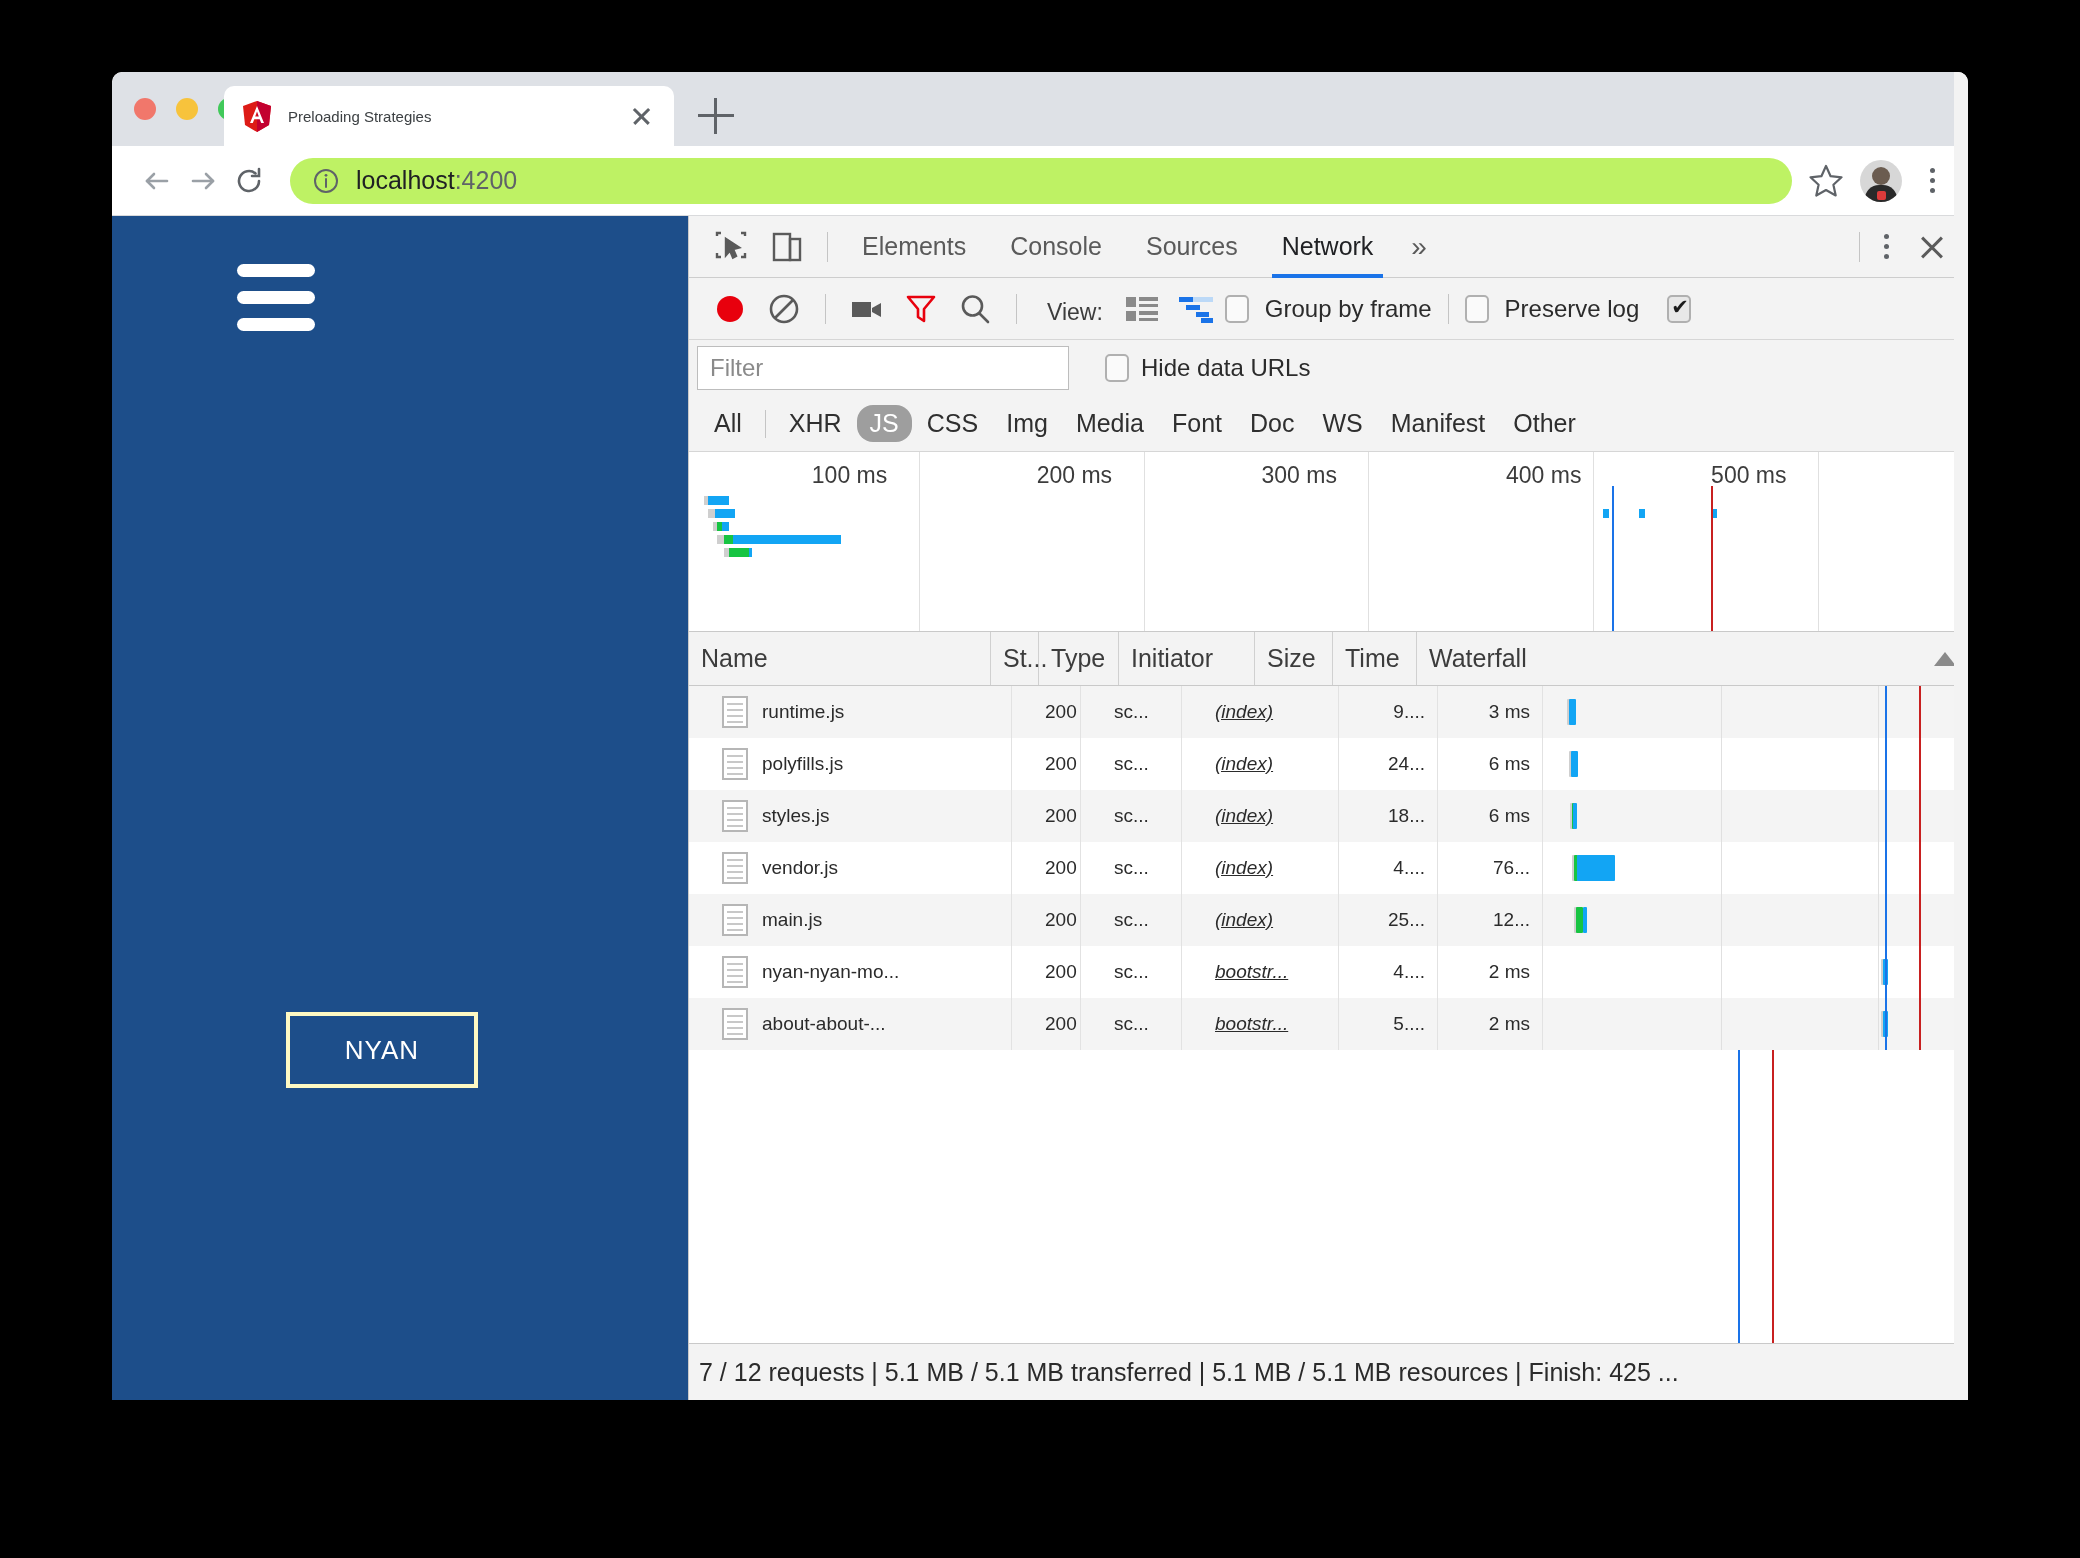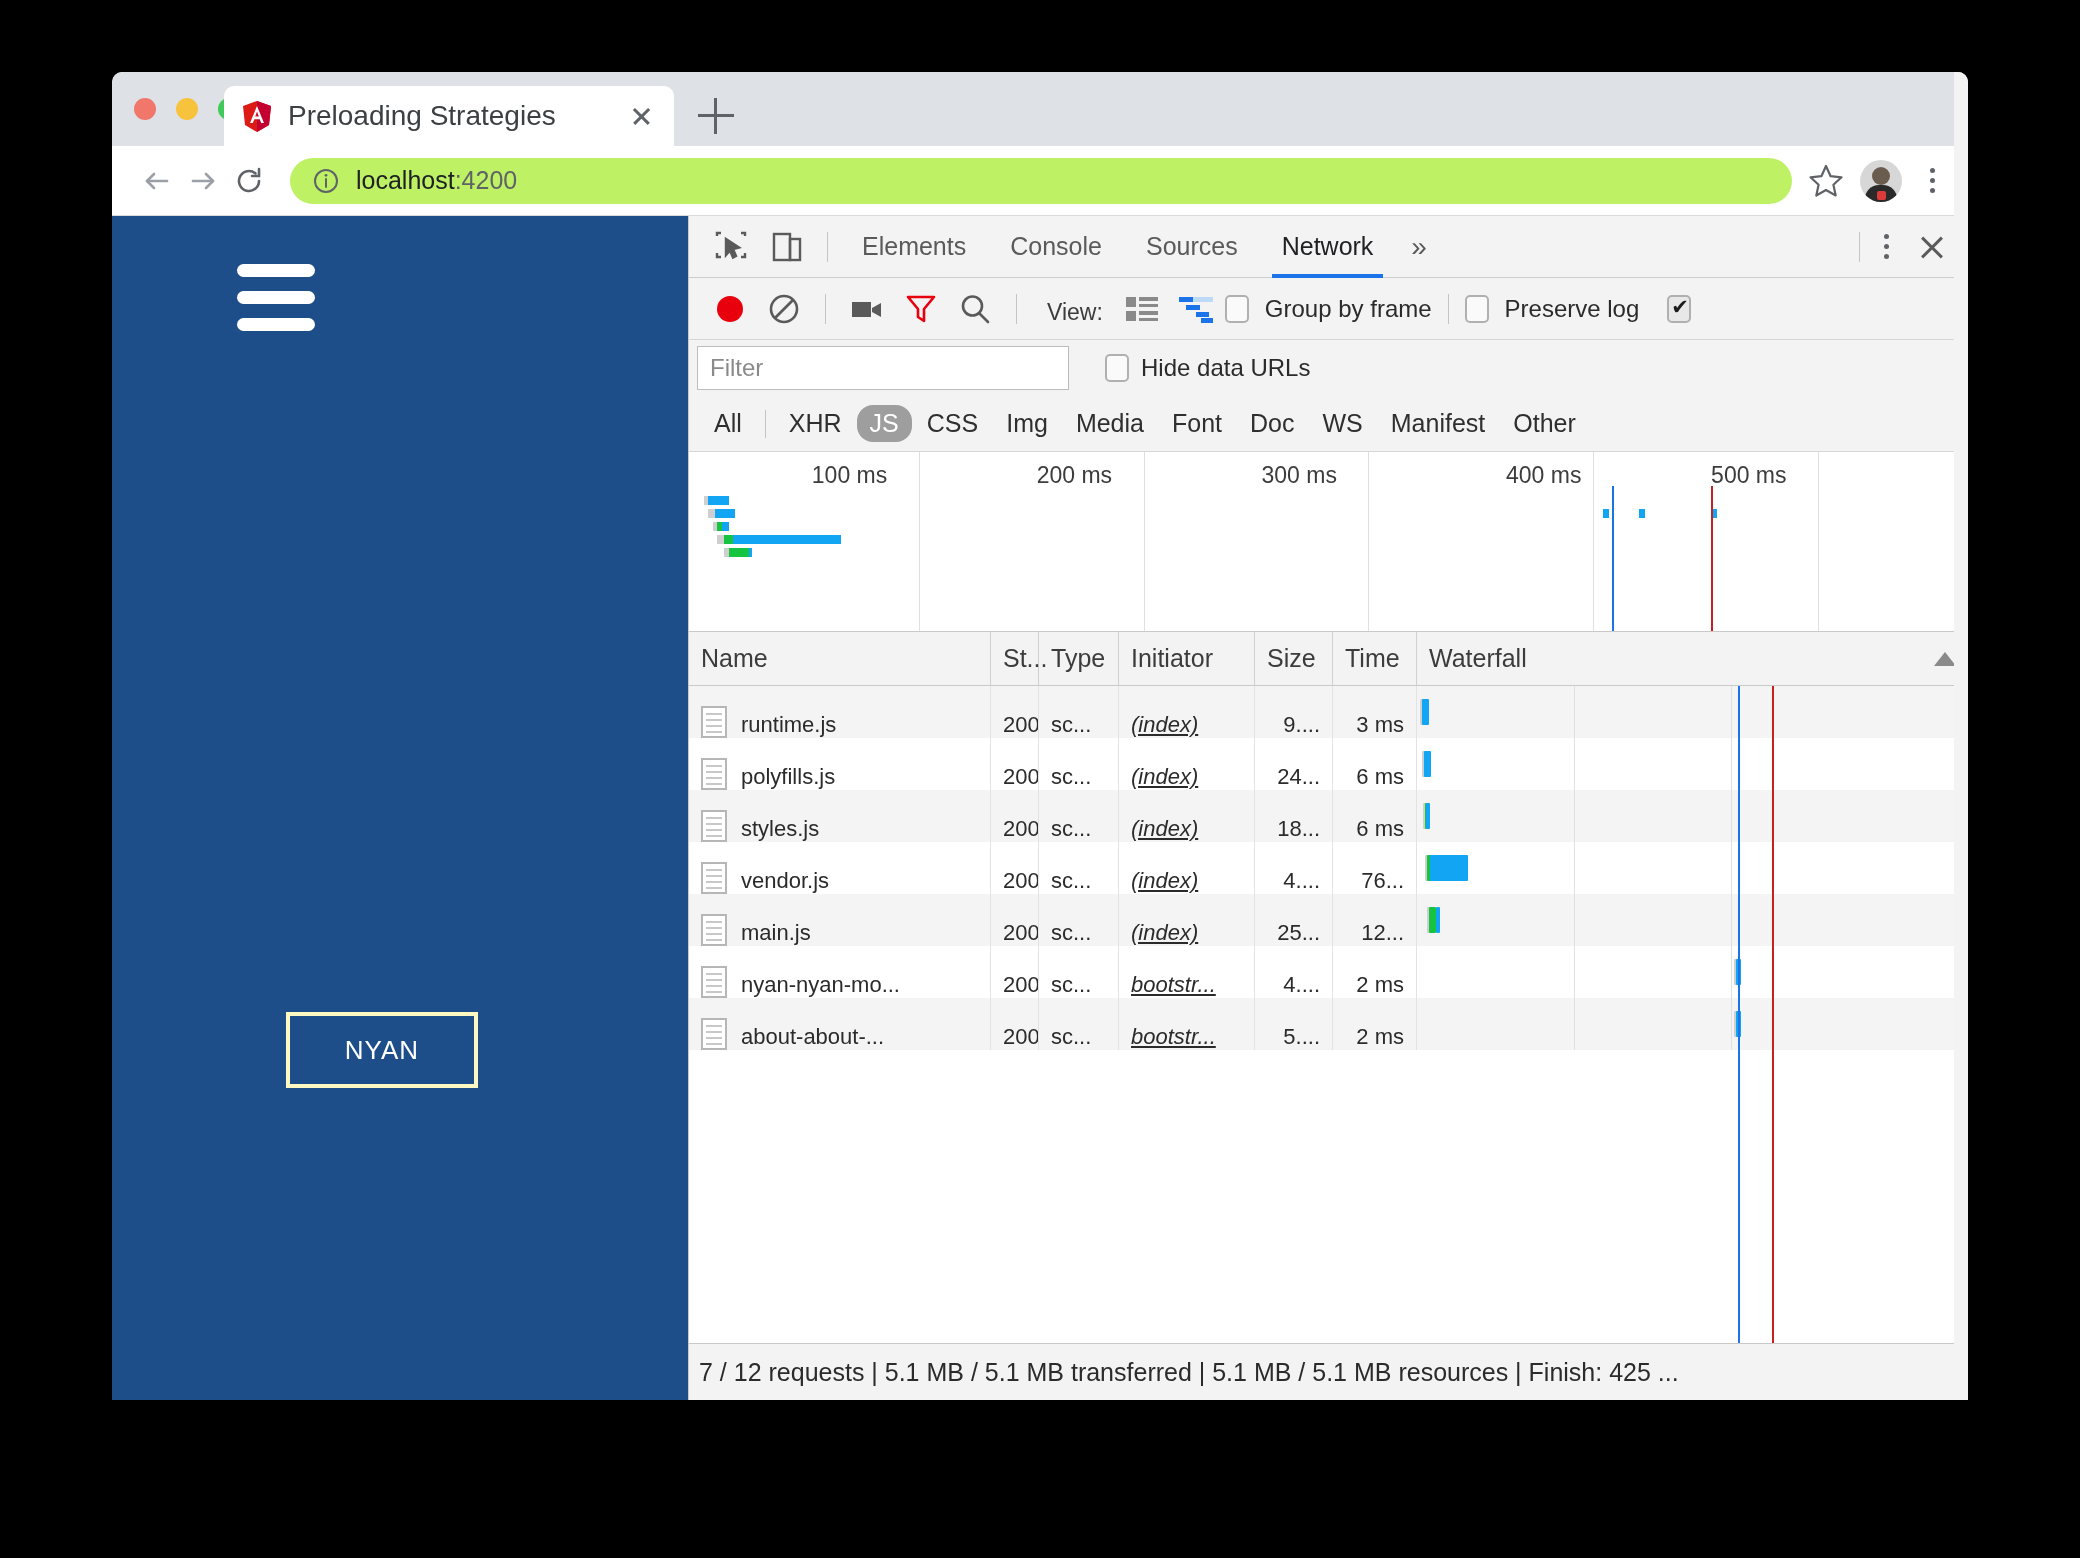--- a/index.html
+++ b/index.html
@@ -34,21 +34,21 @@
   .tab {
     position: absolute; left: 112px; top: 14px;
     width: 450px; height: 60px;
     background: #fff; border-radius: 10px 10px 0 0;
     display: flex; align-items: center; padding: 0 16px;
   }
   .tab-fav { width: 34px; height: 34px; position: relative; flex: 0 0 auto; }
   .tab-fav svg { display: block; }
   .tab-title {
     flex: 1; margin-left: 14px;
-    font-size: 28px; color: #3c4043;
+    font-size: 15px; color: #3c4043;
     white-space: nowrap; overflow: hidden;
   }
   .tab-close {
     width: 34px; height: 34px; position: relative; flex: 0 0 auto;
     color: #5f6368;
   }
   .tab-close::before, .tab-close::after {
     content: ""; position: absolute; left: 7px; top: 16px;
     width: 21px; height: 2.5px; background: #5f6368;
   }
@@ -199,22 +199,22 @@
   .dt-table { flex: 1; display: flex; flex-direction: column; background: #000000; overflow: hidden; }
   .th-row { display: flex; height: 54px; background: #f3f3f3; border-bottom: 1px solid #c9c9c9; }
   .th {
     font-size: 25px; color: #3c3c3c; display: flex; align-items: center;
     padding: 0 12px; border-right: 1px solid #d0d0d0; white-space: nowrap;
   }
   .tr { display: flex; height: 52px; }
   .tr:nth-child(odd) { background: #f4f4f4; }
   .tr:nth-child(even) { background: #fff; }
   .td {
-    font-size: 22px; color: #2b2b2b; display: flex; align-items: flex-end;
-    padding: 0 12px; border-right: 1px solid #e2e2e2; white-space: nowrap; overflow: hidden;
+    font-size: 19px; color: #2b2b2b; display: flex; align-items: center;
+    padding: 0 12px; border-right: 1px solid #e2e2e2; white-space: nowrap; overflow: hidden; margin-left: 21px;
   }
   .td.num { justify-content: flex-end; }
   .c-name { width: 302px; flex: 0 0 auto; }
   .c-status { width: 48px; flex: 0 0 auto; }
   .c-type { width: 80px; flex: 0 0 auto; }
   .c-init { width: 136px; flex: 0 0 auto; }
   .c-size { width: 78px; flex: 0 0 auto; }
   .c-time { width: 84px; flex: 0 0 auto; }
   .c-wf { flex: 1; position: relative; border-right: none; padding: 0; }
   .file-icon {

